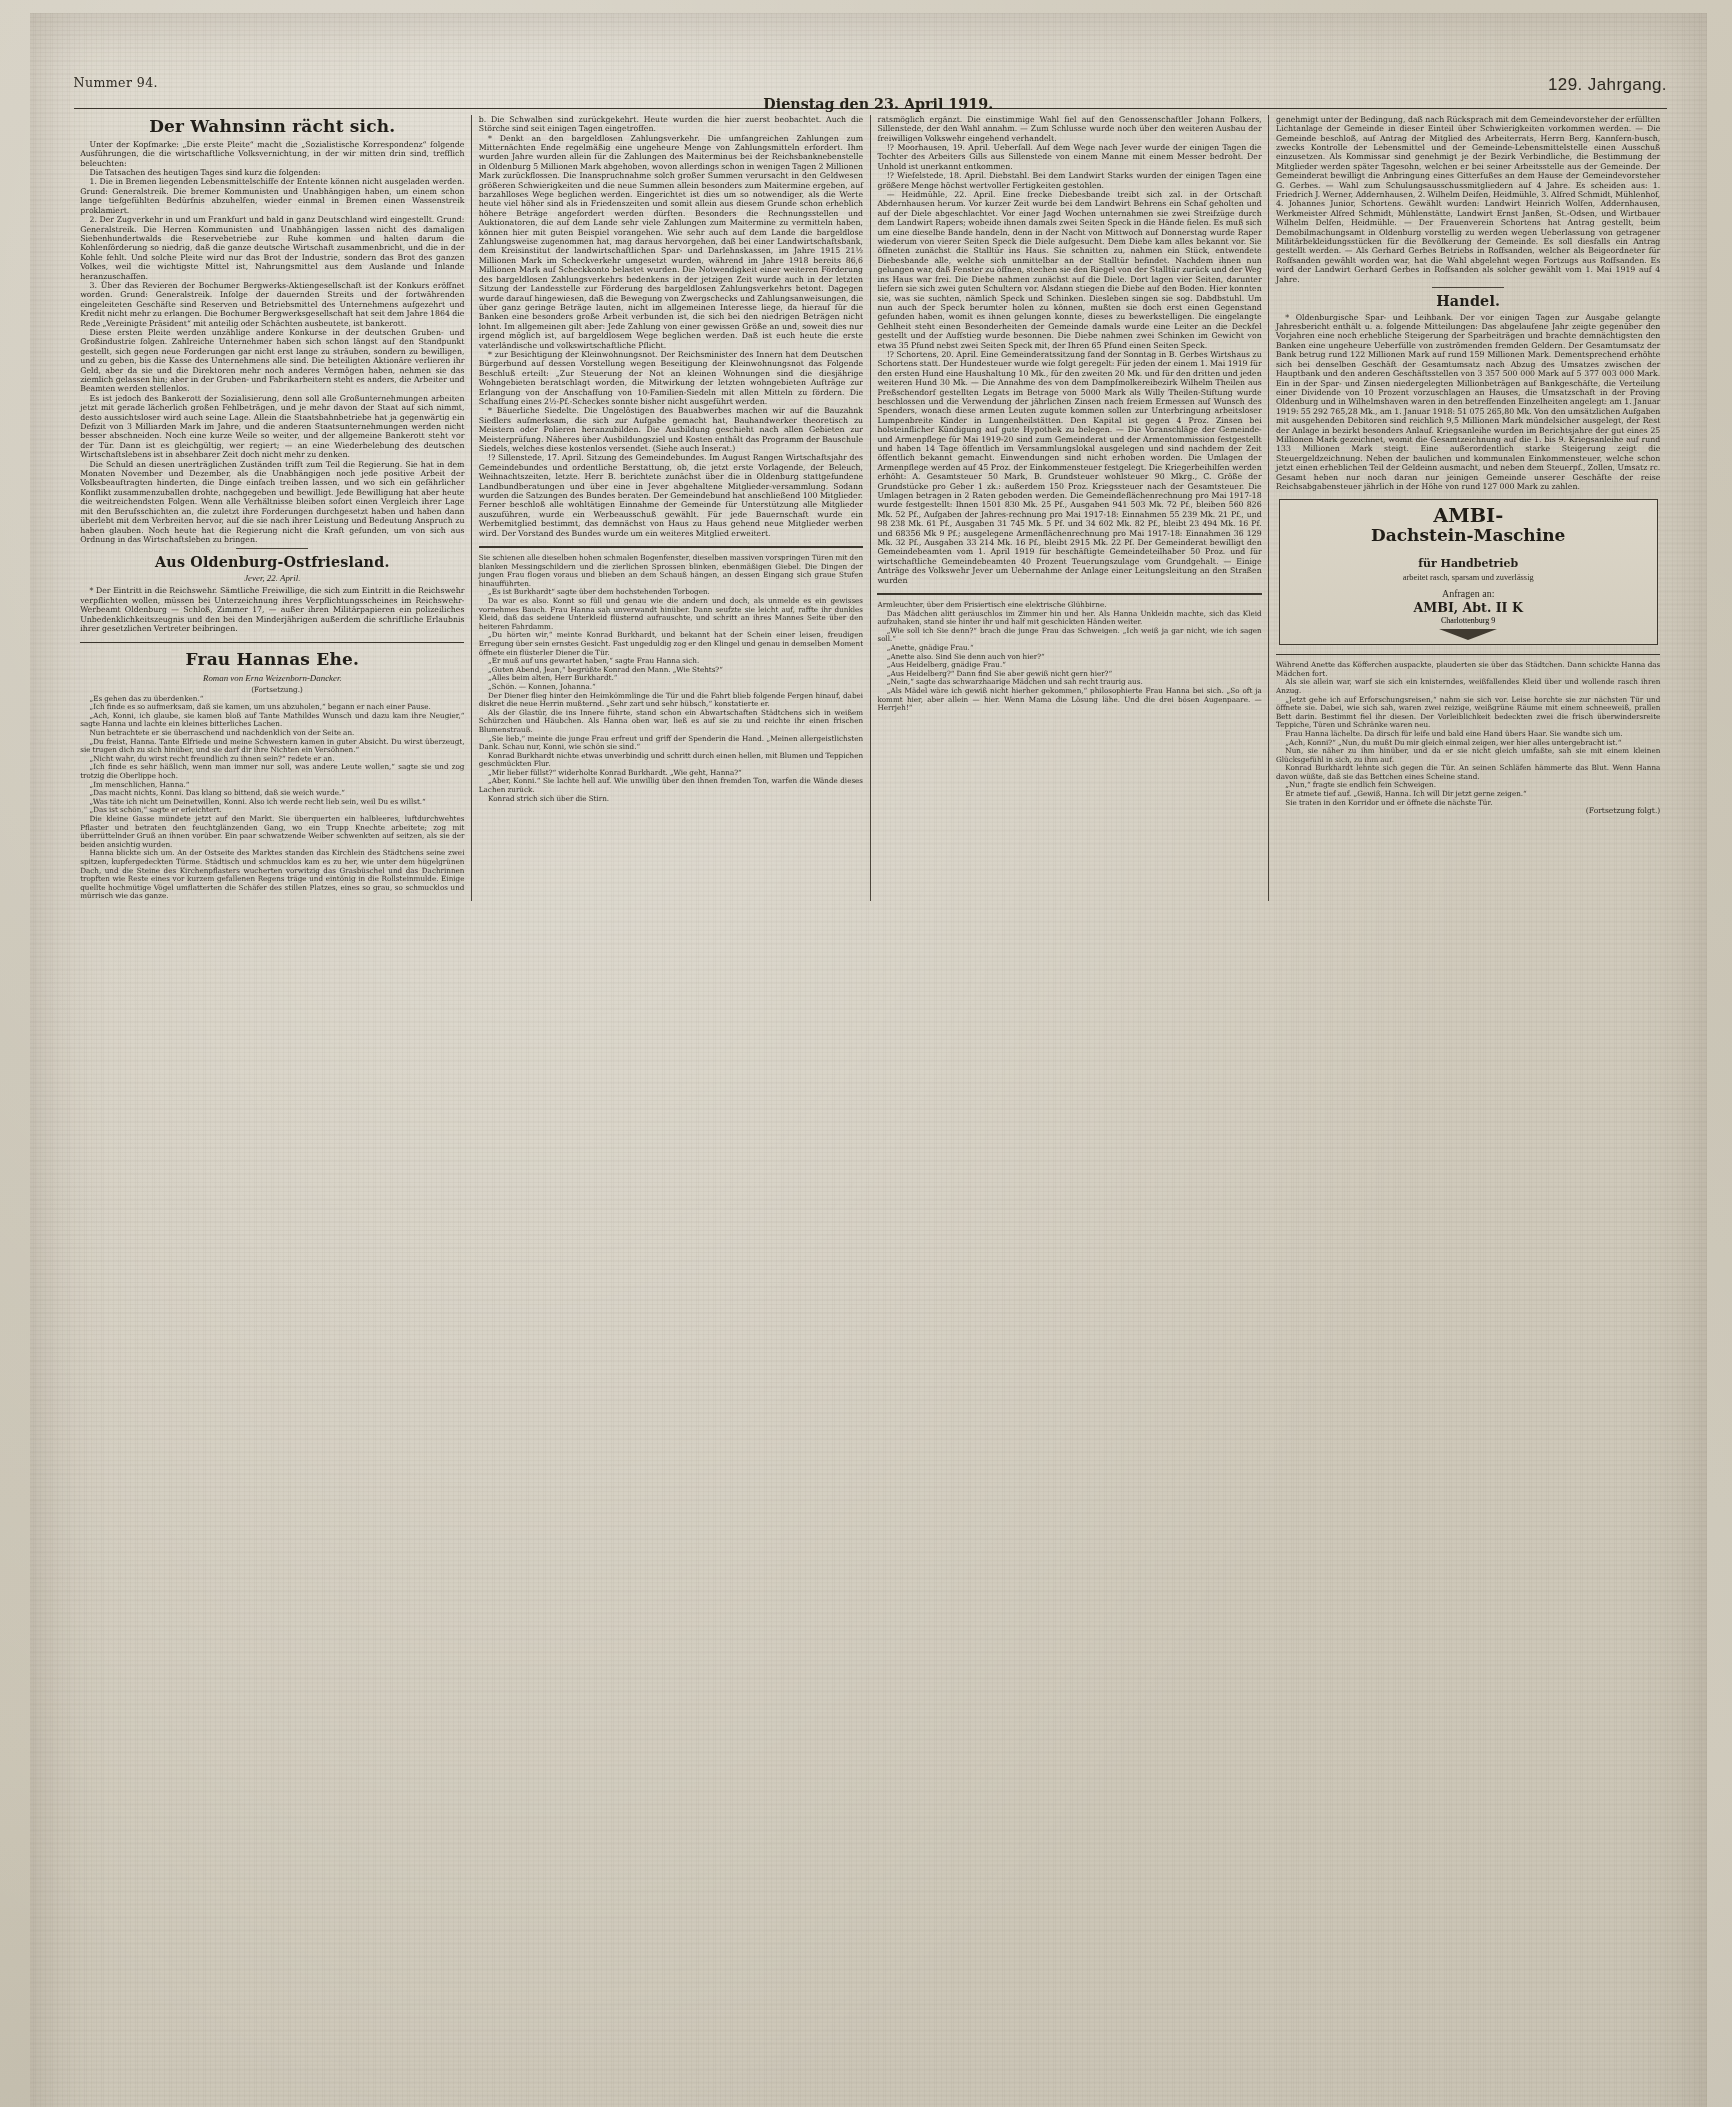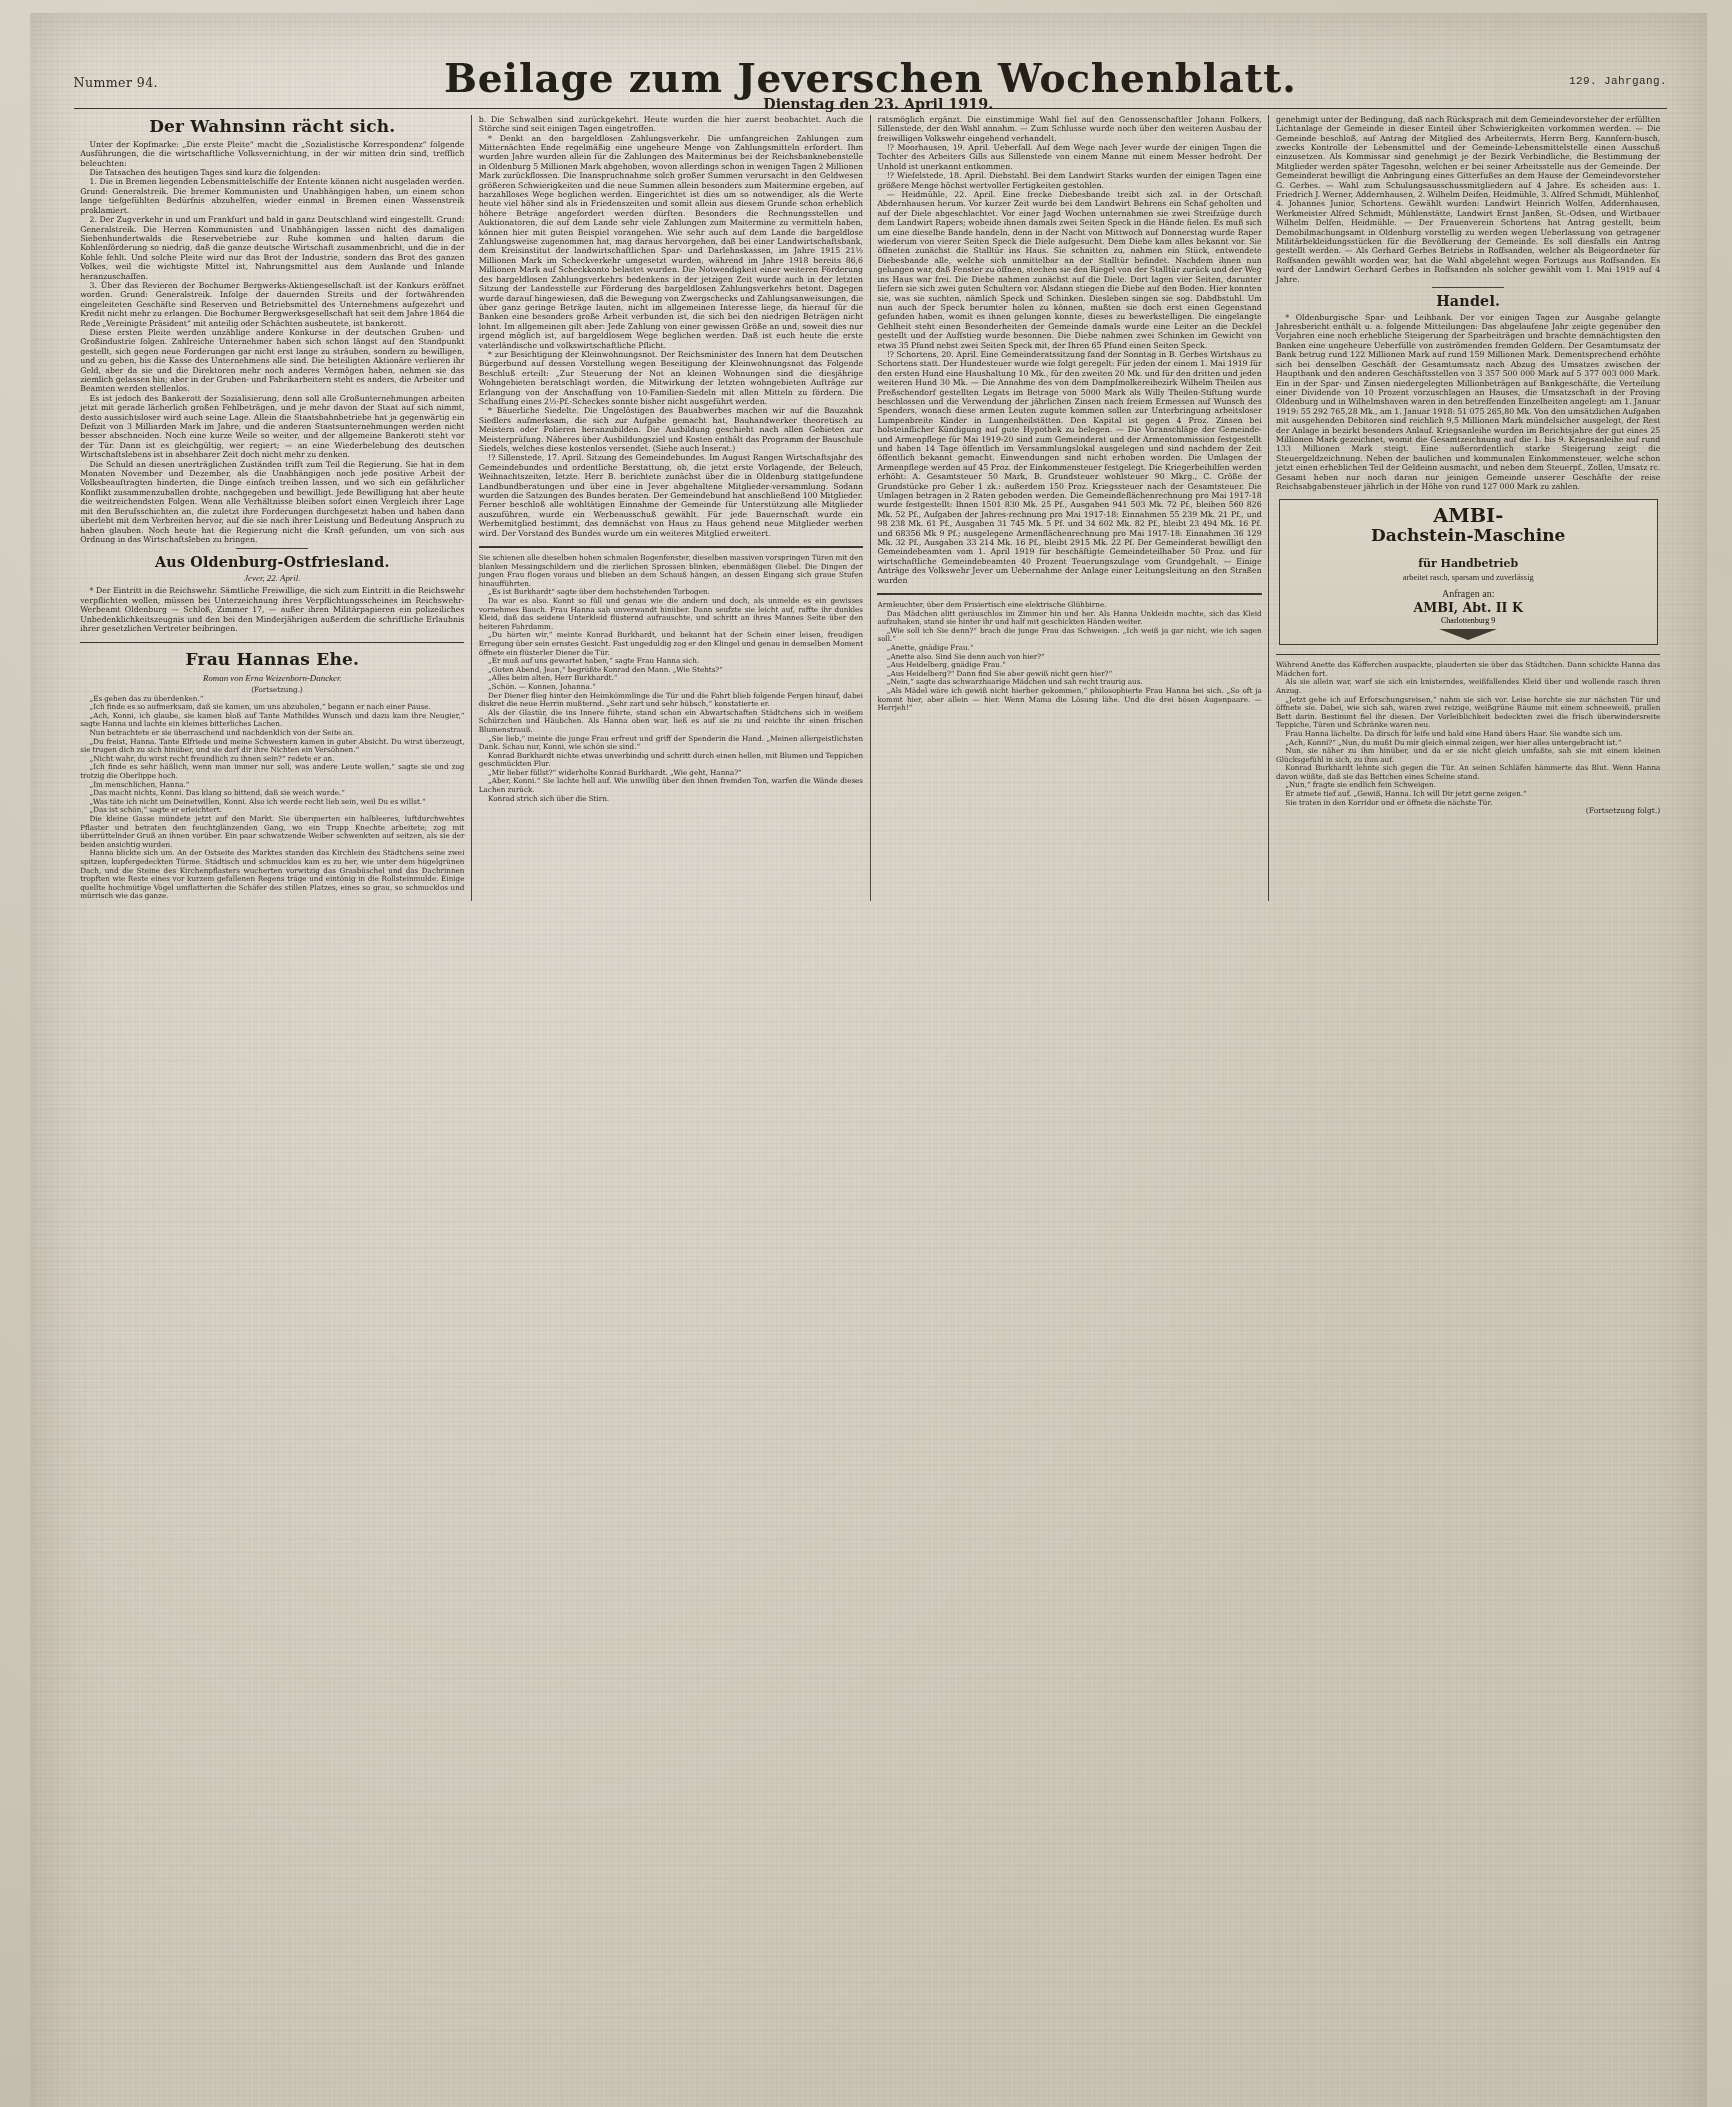--- a/index.html
+++ b/index.html
@@ -38,22 +38,22 @@
 
   
   .masthead { position:relative; height:63px; }
   .issue-no {
     position:absolute; left:0; top:33px;
     font-family:"DejaVu Serif", serif;
     font-size:12.6px; letter-spacing:0.4px; color:#2e2a22;
   }
   .volume {
     position:absolute; right:0; top:33px;
-    font-family:Liberation Mono, monospace;
-    font-size:11px; letter-spacing:0.4px; color:#2e2a22;
+    font-family:Liberation Sans, sans-serif;
+    font-size:17px; letter-spacing:0.4px; color:#2e2a22;
   }
   .paper-title {
     position:absolute; left:0; right:0; top:12.6px;
     text-align:center;
     font-family:"DejaVu Serif", serif;
     font-weight:bold;
     font-size:39px;
     letter-spacing:0.8px;
     color:#23201a;
     white-space:nowrap;
@@ -161,21 +161,20 @@
 <body>
 
 <div class="page">
   <div class="paper">
     <div class="grain"></div>
 
     <div class="content">
 
       <div class="masthead">
         <div class="issue-no">Nummer 94.</div>
-        <div class="paper-title">Beilage zum Jeverschen Wochenblatt.</div>
         <div class="volume">129. Jahrgang.</div>
         <div class="paper-date">Dienstag den 23. April 1919.</div>
       </div>
       <div class="rule-top"></div>
 
       <div class="cols">
 
         <div class="col">
           <div class="headline h1">Der Wahnsinn rächt sich.</div>
           <div class="body">

